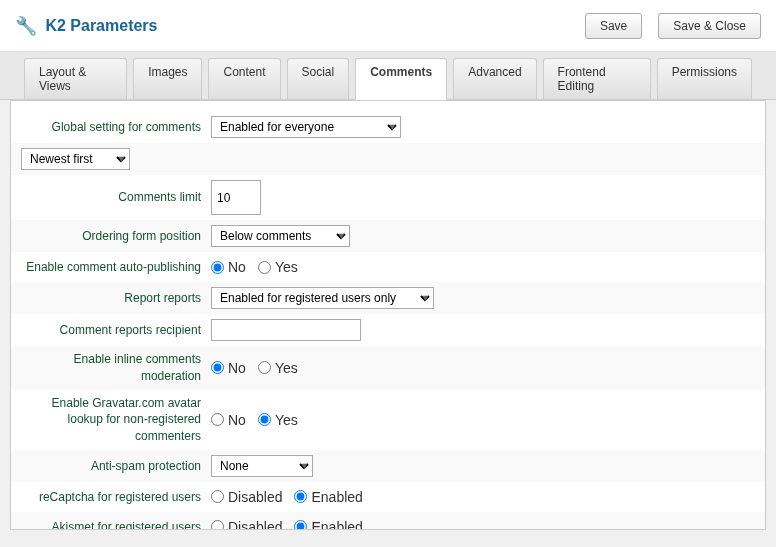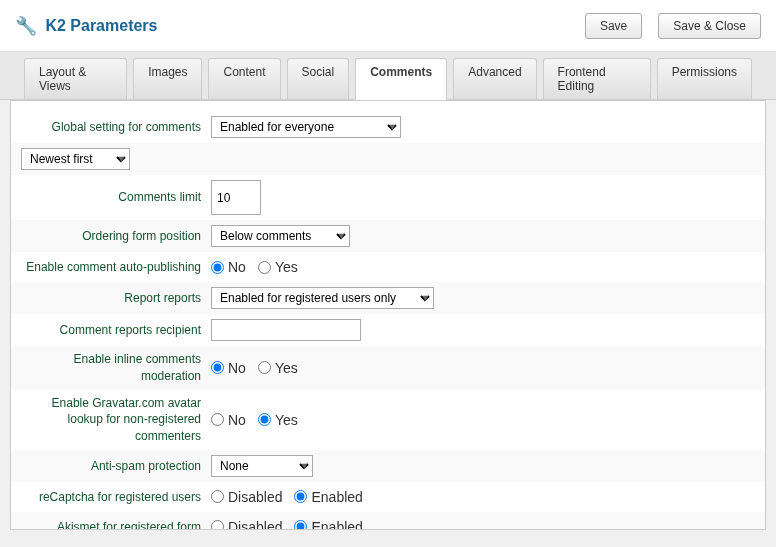--- a/index.html
+++ b/index.html
@@ -312,21 +312,21 @@
         </div>
         <div class="radio-item">
           <input type="radio" name="recaptcha" id="recaptcha_enabled" checked="" style="">
           <label for="recaptcha_enabled">Enabled</label>
         </div>
       </div>
     </div>
   </div>
 
   <div class="form-row">
-    <div class="form-label">Akismet for registered form</div>
+    <div class="form-label">Akismet for registered users</div>
     <div class="form-control">
       <div class="radio-group">
         <div class="radio-item">
           <input type="radio" name="akismet" id="akismet_disabled" style="">
           <label for="akismet_disabled">Disabled</label>
         </div>
         <div class="radio-item">
           <input type="radio" name="akismet" id="akismet_enabled" checked="" style="">
           <label for="akismet_enabled">Enabled</label>
         </div>

